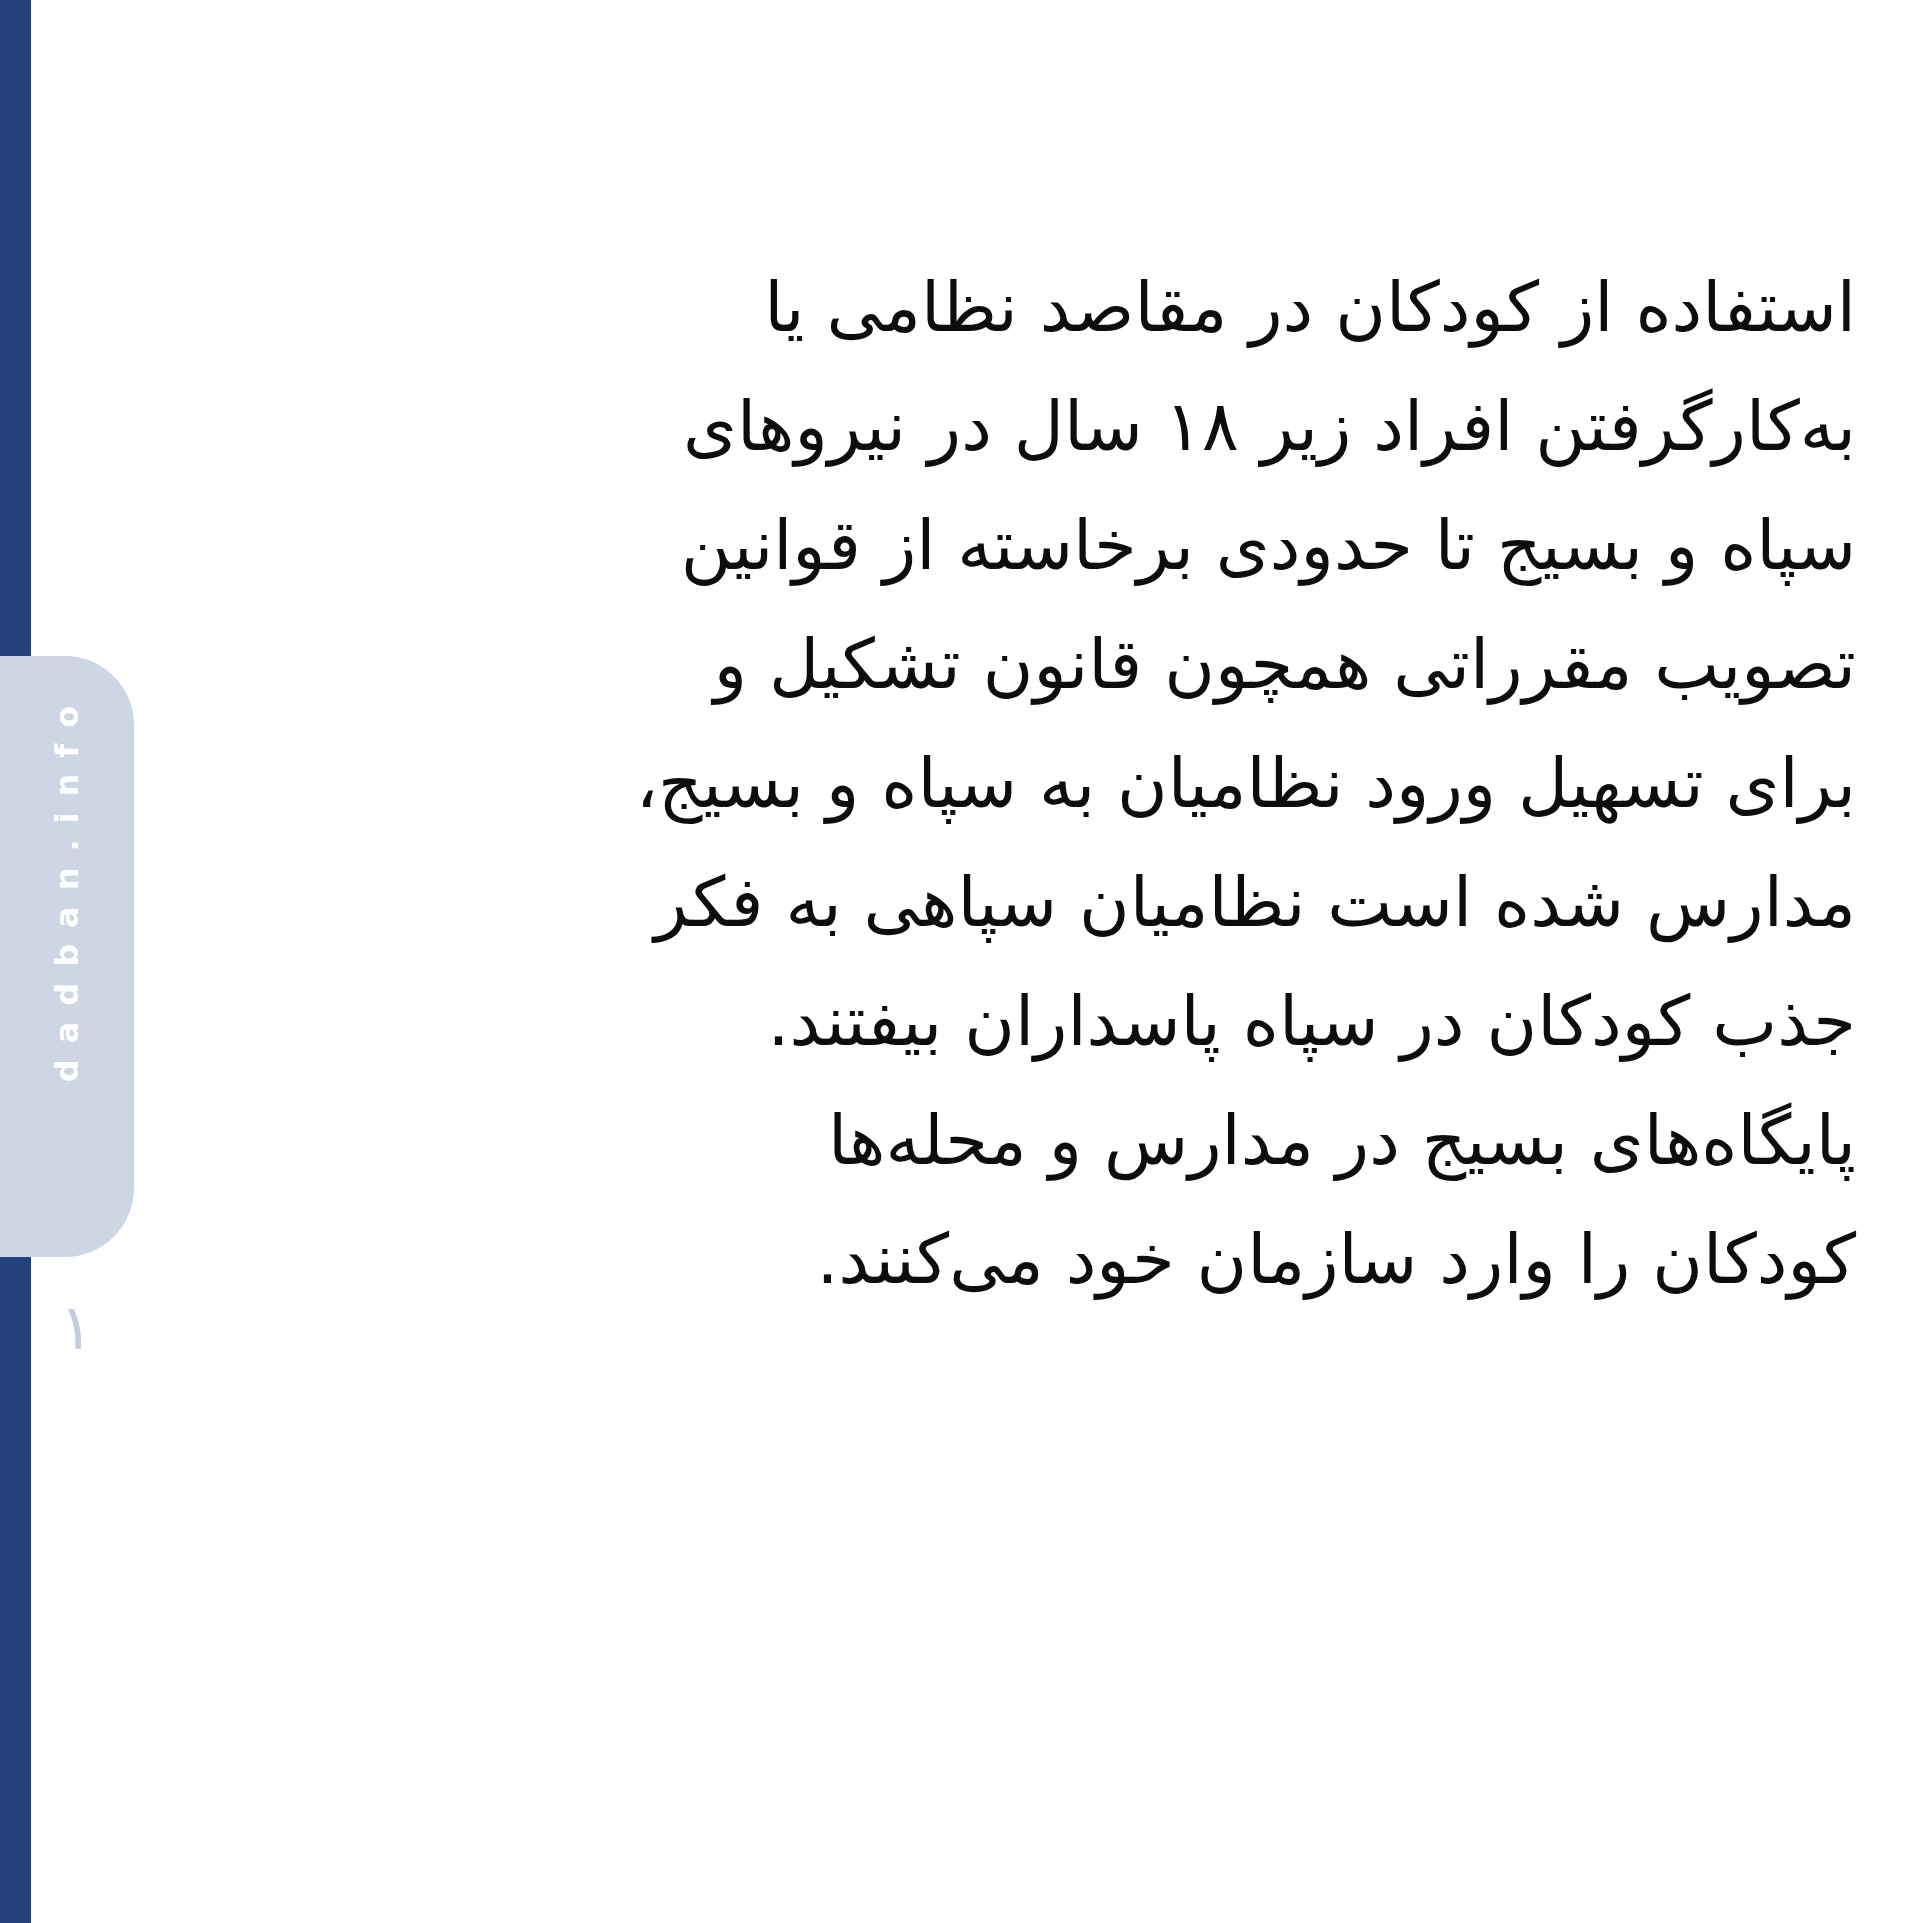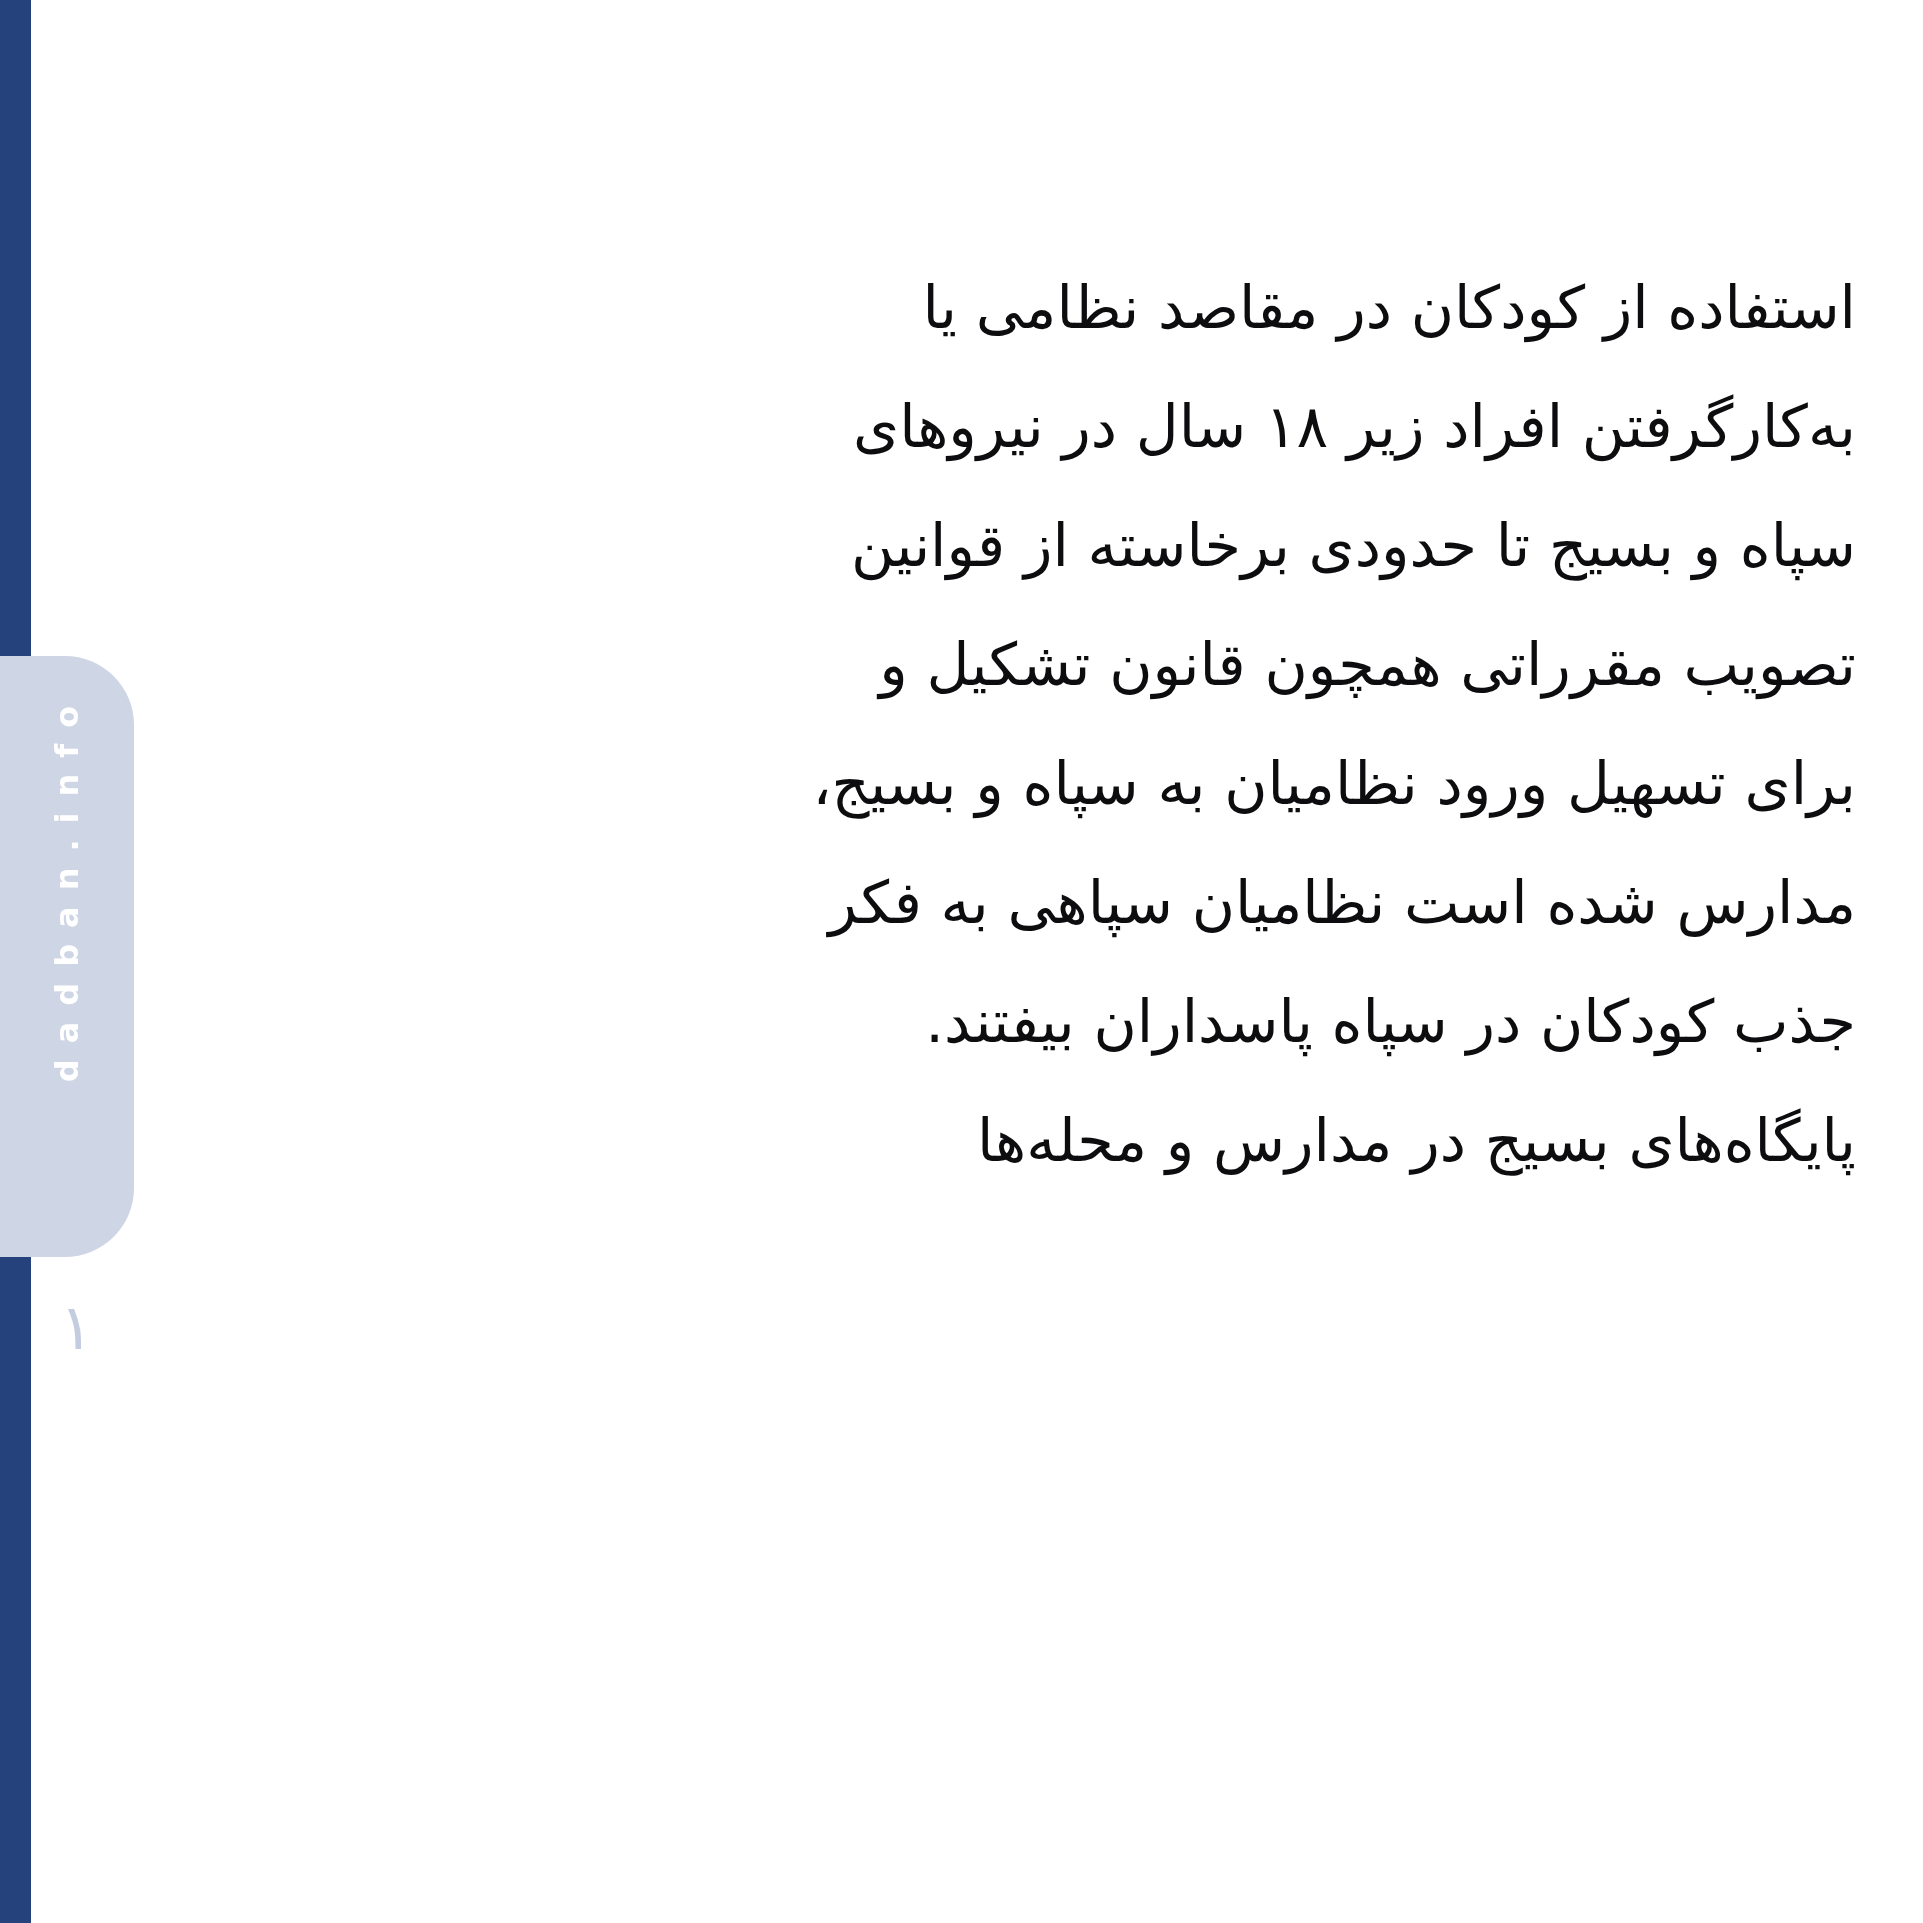--- a/index.html
+++ b/index.html
@@ -68,21 +68,21 @@
     line-height: 1.1;
   }
 
   
   .body-text {
     position: absolute;
     top: 248px;
     right: 68px;
     direction: rtl;
     color: var(--text, #0D0D0F);
-    font-size: 59px;
+    font-size: 69px;
     line-height: 119px;
     font-weight: 400;
     margin-left: 40px;
   }
 
   .body-text .line {
     white-space: nowrap;
   }
 </style>
 </head>
@@ -102,16 +102,17 @@
 
   <div class="body-text">
     <div class="line">استفاده از کودکان در مقاصد نظامی یا</div>
     <div class="line">به‌کارگرفتن افراد زیر ۱۸ سال در نیروهای</div>
     <div class="line">سپاه و بسیج تا حدودی برخاسته از قوانین</div>
     <div class="line">تصویب مقرراتی همچون قانون تشکیل و</div>
     <div class="line">برای تسهیل ورود نظامیان به سپاه و بسیج،</div>
     <div class="line">مدارس شده است نظامیان سپاهی به فکر</div>
     <div class="line">جذب کودکان در سپاه پاسداران بیفتند.</div>
     <div class="line">پایگاه‌های بسیج در مدارس و محله‌ها</div>
+    <div class="line">کودکان را وارد سازمان خود می‌کنند.</div>
   </div>
 
 </div>
 
 
 </body></html>

